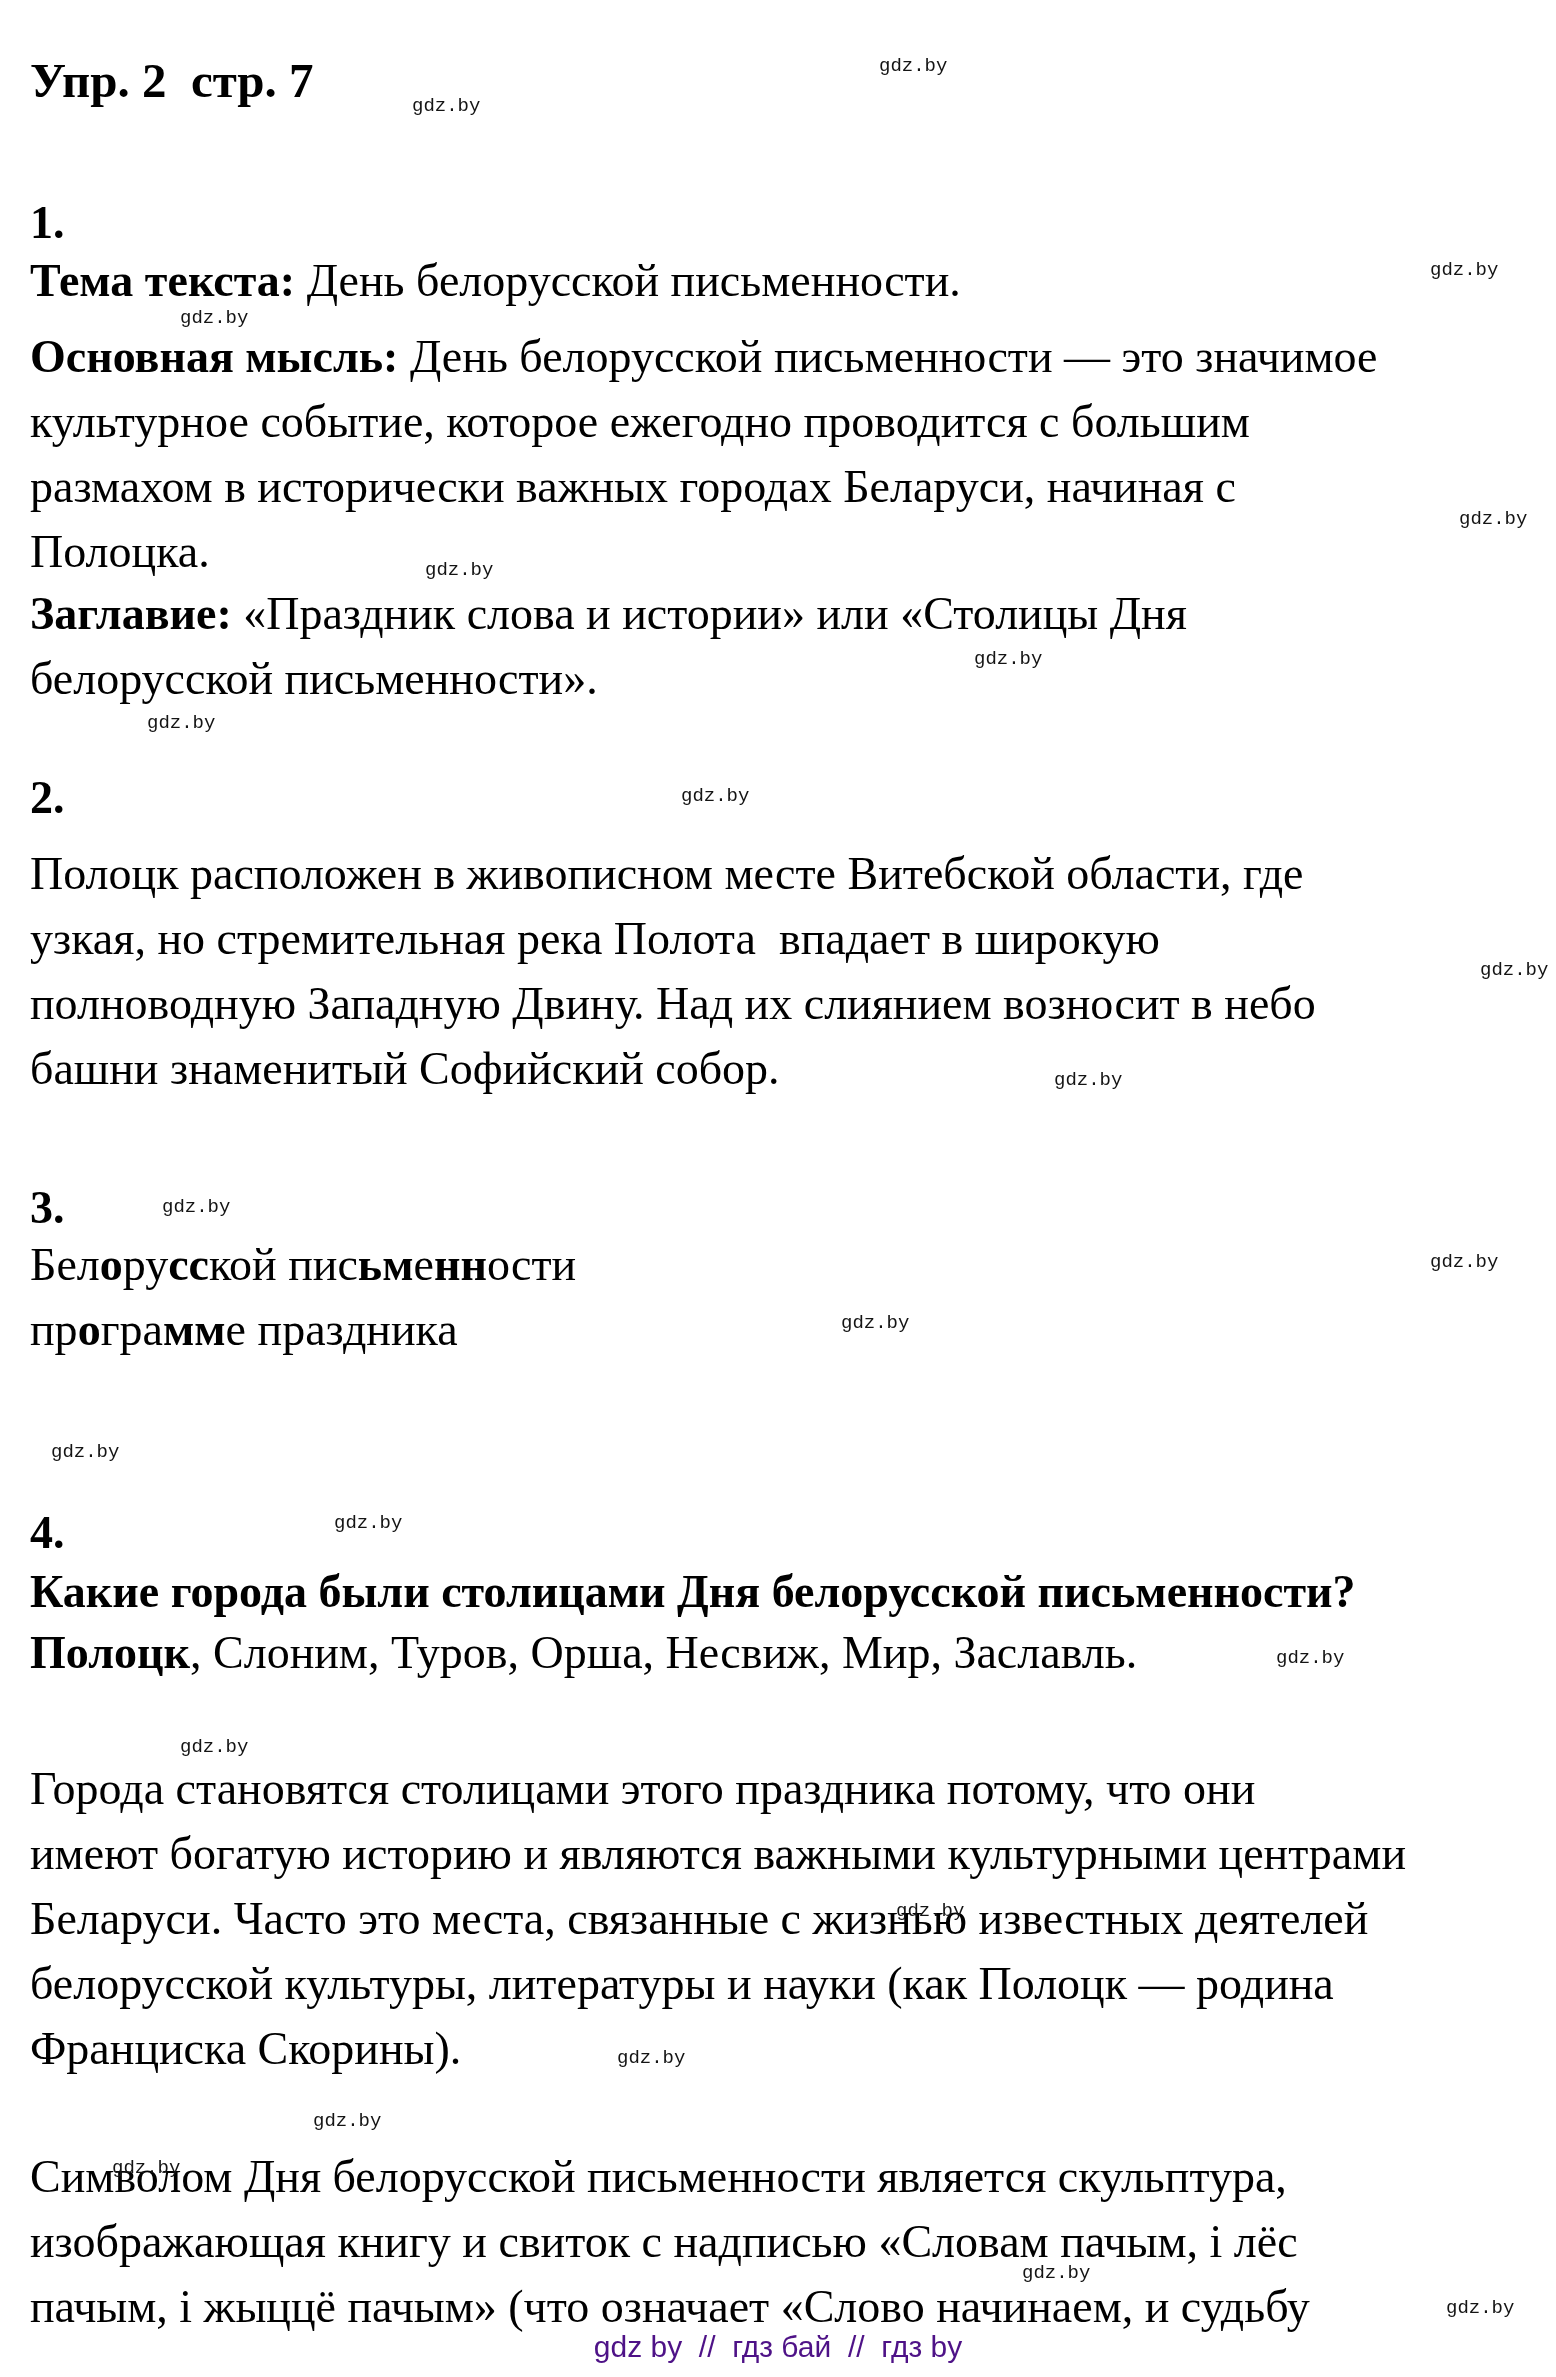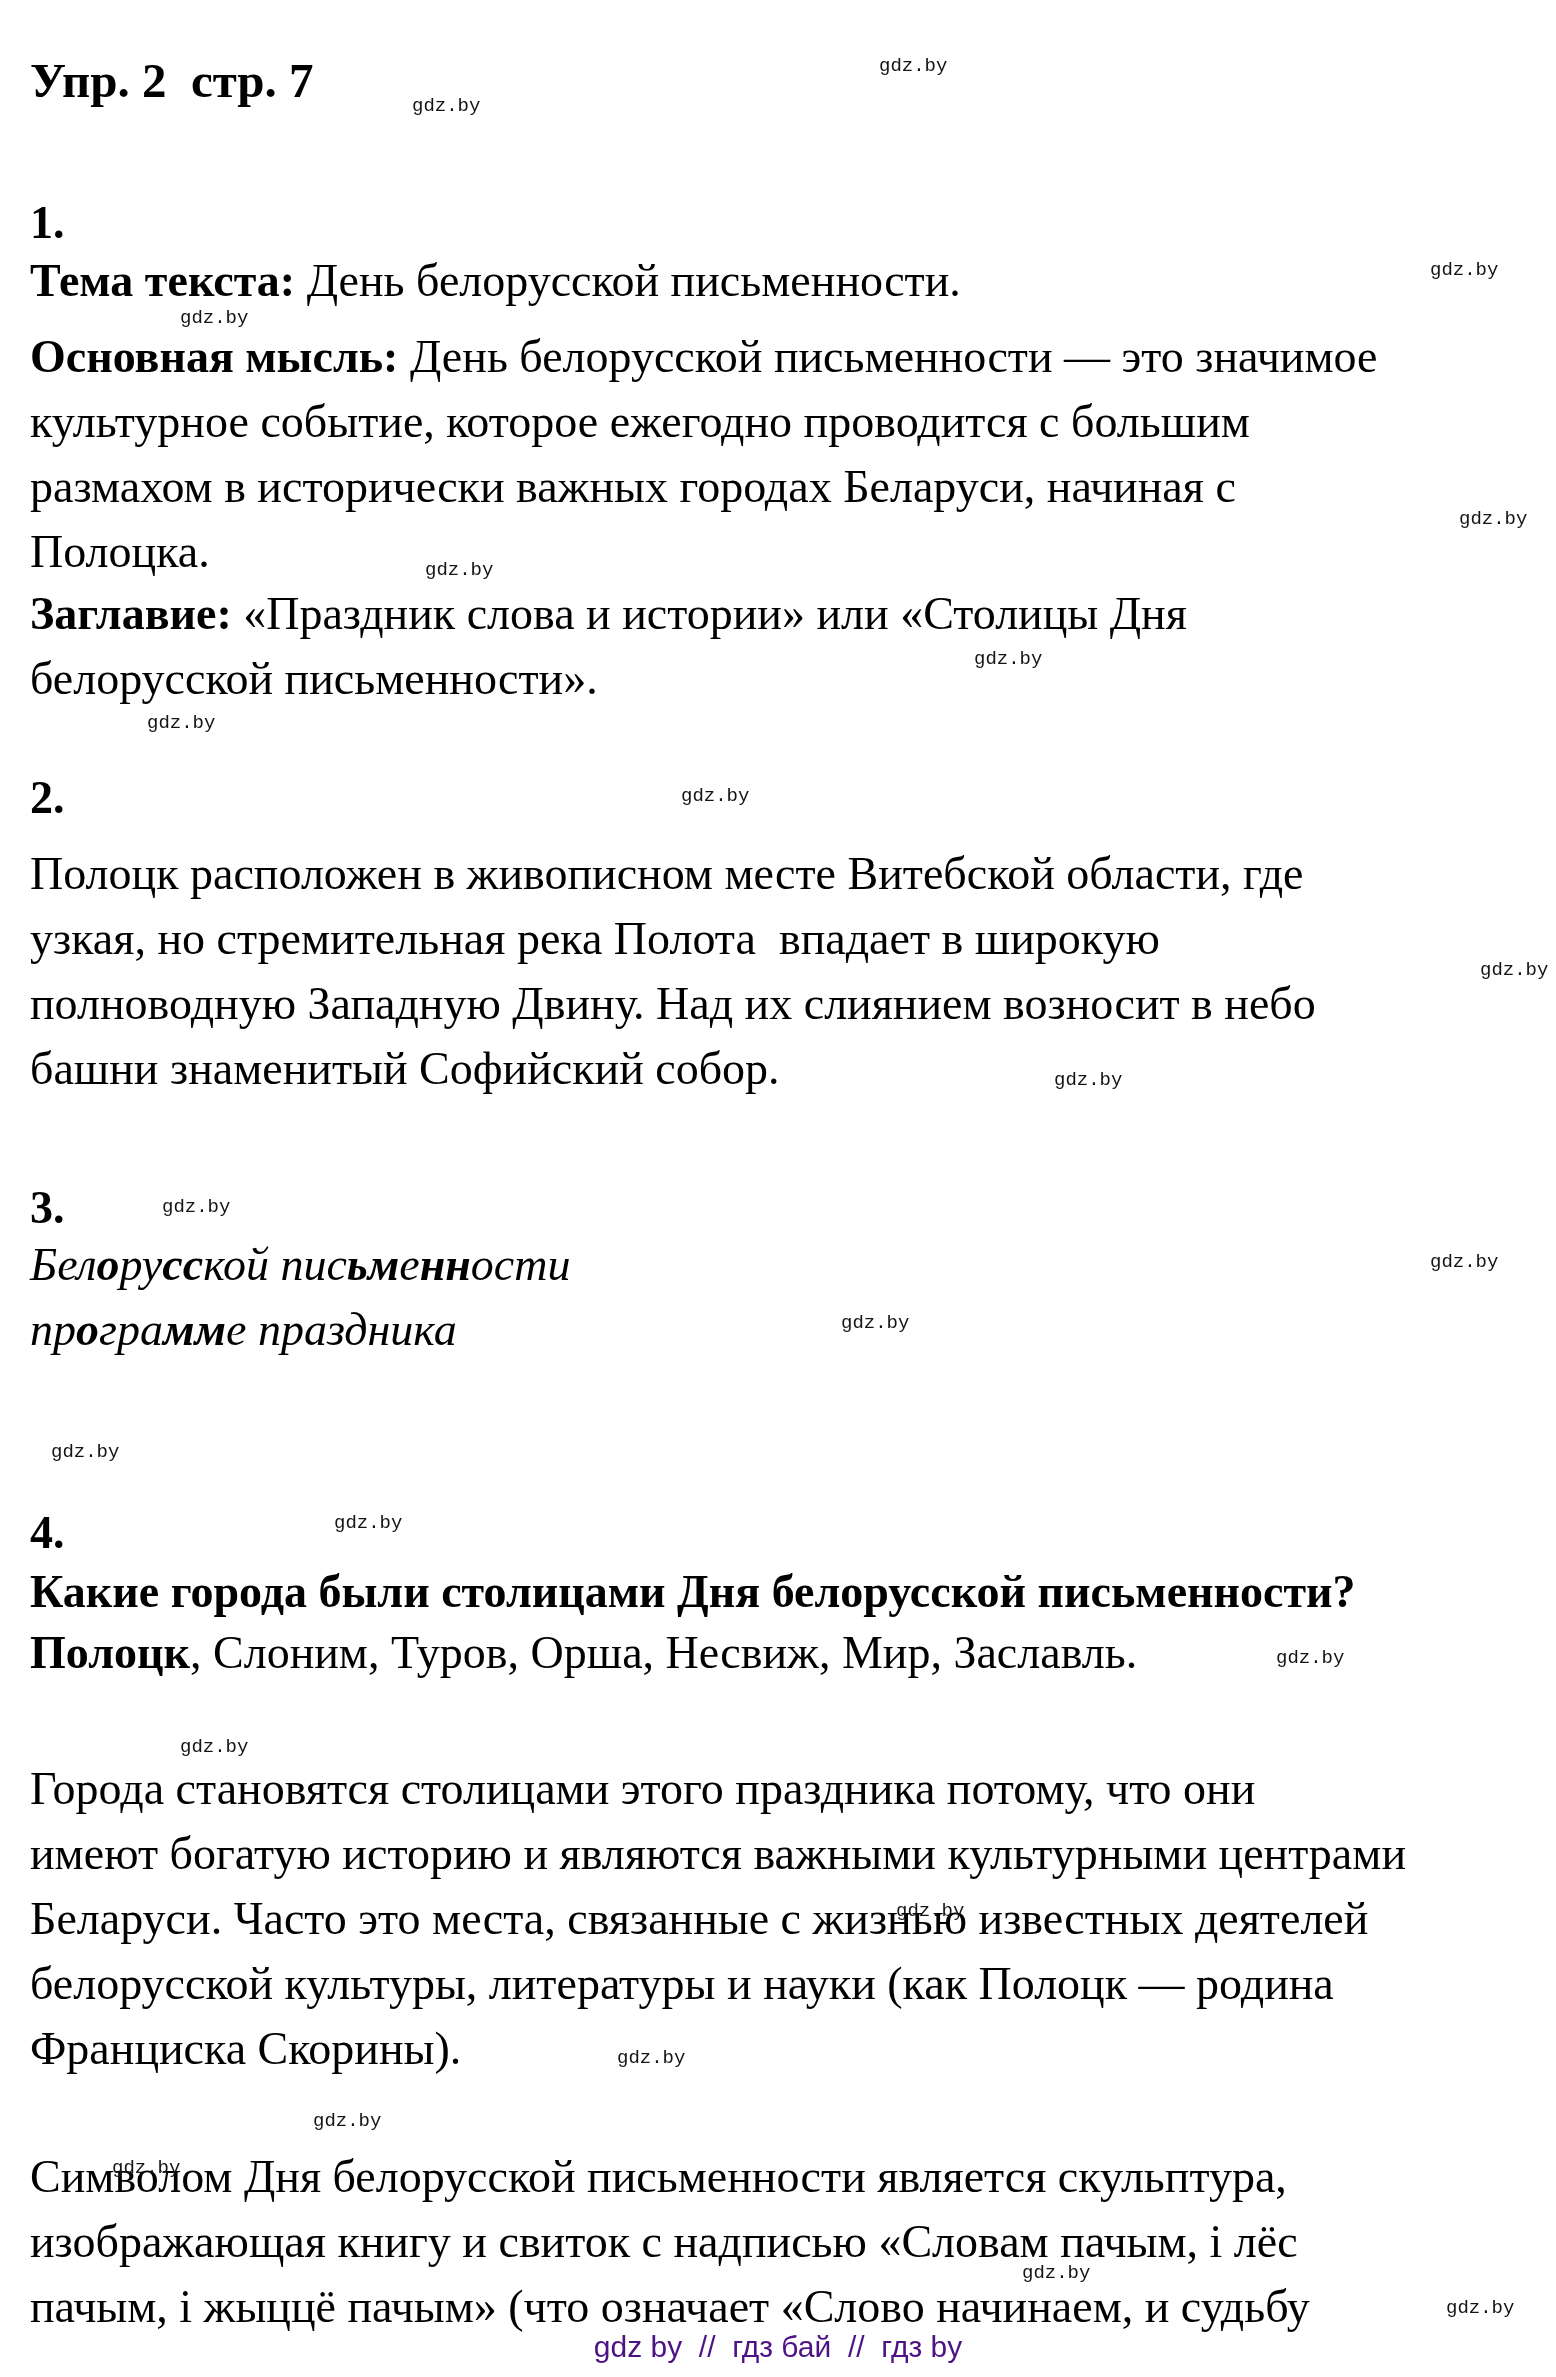--- a/index.html
+++ b/index.html
@@ -71,21 +71,21 @@
         <div class="line"><span>белорусской письменности».</span></div>
       </div>
       <div class="num" style="top: 771px;">2.</div>
       <div class="para" style="top: 841px;">
         <div class="line"><span>Полоцк расположен в живописном месте Витебской области, где</span></div>
         <div class="line"><span>узкая, но стремительная река Полота  впадает в широкую</span></div>
         <div class="line"><span>полноводную Западную Двину. Над их слиянием возносит в небо</span></div>
         <div class="line"><span>башни знаменитый Софийский собор.</span></div>
       </div>
       <div class="num" style="top: 1181px;">3.</div>
-      <div class="para" style="top: 1232px; font-style: italic;">
+      <div class="para" style="top: 1232px;">
         <div class="line"><span>Бел</span><span class="b">о</span><span>ру</span><span class="b">сс</span><span>кой пис</span><span class="b">ьм</span><span>е</span><span class="b">нн</span><span>ости</span></div>
         <div class="line"><span>пр</span><span class="b">о</span><span>гра</span><span class="b">мм</span><span>е праздника</span></div>
       </div>
       <div class="num" style="top: 1506px;">4.</div>
       <div class="para" style="top: 1559px;">
         <div class="line"><span class="b">Какие города были столицами Дня белорусской письменности?</span></div>
       </div>
       <div class="para" style="top: 1620px;">
         <div class="line"><span class="b">Полоцк</span><span>, Слоним, Туров, Орша, Несвиж, Мир, Заславль.</span></div>
       </div>

